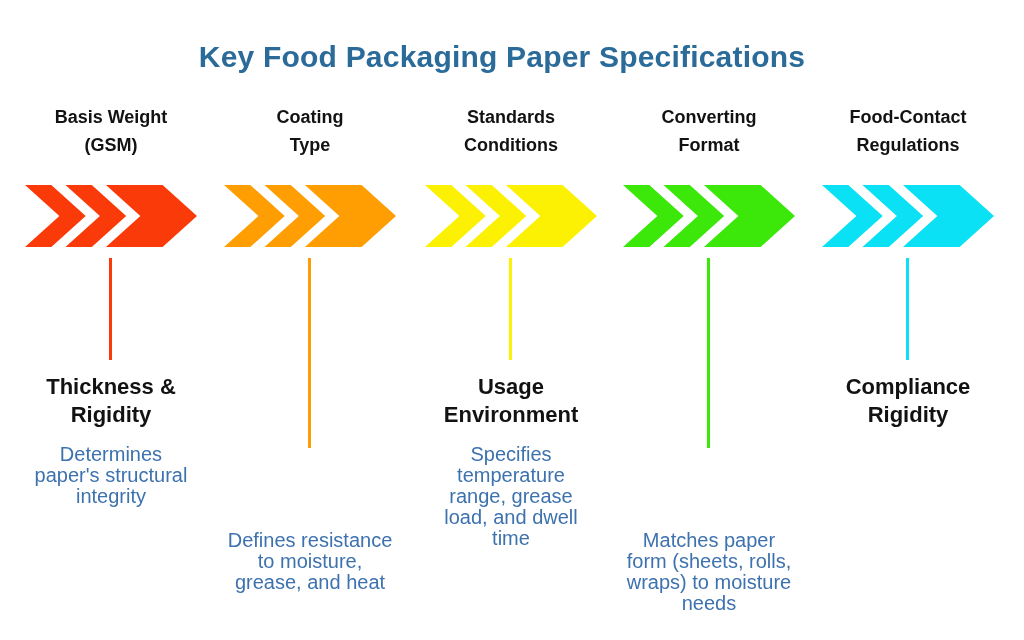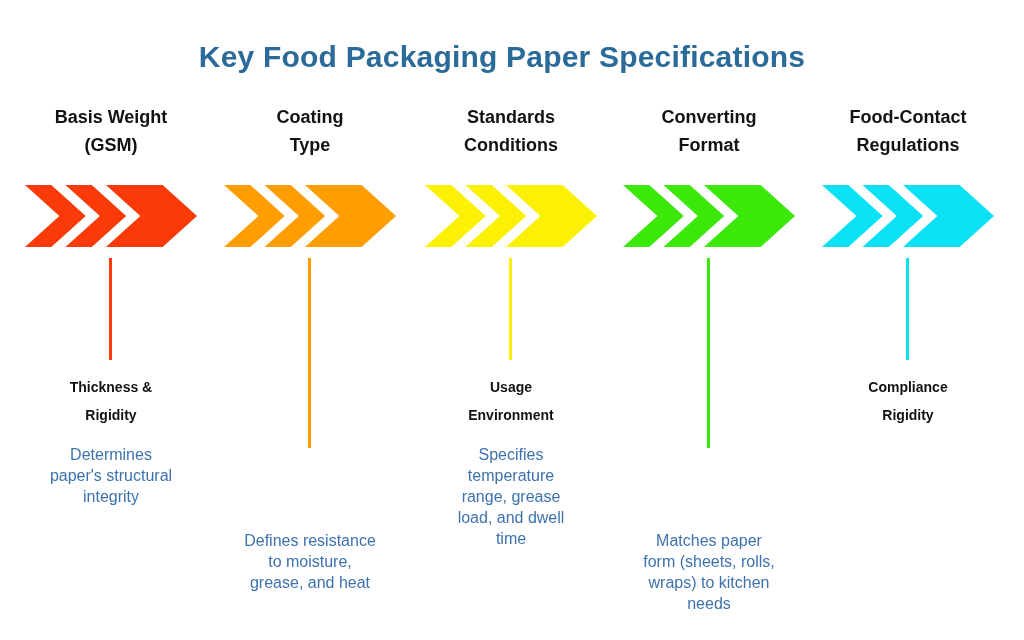--- a/index.html
+++ b/index.html
@@ -35,26 +35,26 @@
     width:172px; height:62px; display:block;
   }
   .connector {
     position:absolute; top:155px; left:98px;
     width:3px; display:block;
   }
   .connector-short { height:102px; }
   .connector-long  { height:190px; }
   .col-subtitle {
     position:absolute; left:-8px; right:-8px;
-    font-size:14px; font-weight:800; line-height:28px;
+    font-size:22px; font-weight:800; line-height:28px;
     color:#121212; white-space:pre-line;
   }
   .col-desc {
     position:absolute; left:-10px; right:-10px;
-    font-size:16px; line-height:21px;
+    font-size:20px; line-height:21px;
     color:#3D72AE; white-space:pre-line;
   }
   .pos-high .col-subtitle { top:270px; }
   .pos-high .col-desc     { top:341px; }
   .pos-low  .col-subtitle { top:356px; }
   .pos-low  .col-desc     { top:427px; }
 </style>
 </head>
 <body>
 
@@ -120,21 +120,21 @@
   <svg class="chevrons" viewBox="0 0 170 62" preserveAspectRatio="none">
     <polygon points="0,0 26,0 60,31 26,62 0,62 34,31" fill="#3BE80A"></polygon>
     <polygon points="40,0 66,0 100,31 66,62 40,62 74,31" fill="#3BE80A"></polygon>
     <polygon points="80,0 136,0 170,31 136,62 80,62 114,31" fill="#3BE80A"></polygon>
   </svg>
   <svg class="connector connector-long" viewBox="0 0 3 190" preserveAspectRatio="none">
     <rect x="0" y="0" width="3" height="190" fill="#3BE80A"></rect>
   </svg>
   <div class="col-desc">Matches paper
 form (sheets, rolls,
-wraps) to kitchen
+wraps) to moisture
 needs</div>
 </div>
 
 <div class="col col-5 pos-high">
   <div class="col-header">Food-Contact
 Regulations</div>
   <svg class="chevrons" viewBox="0 0 170 62" preserveAspectRatio="none">
     <polygon points="0,0 26,0 60,31 26,62 0,62 34,31" fill="#0BE1F4"></polygon>
     <polygon points="40,0 66,0 100,31 66,62 40,62 74,31" fill="#0BE1F4"></polygon>
     <polygon points="80,0 136,0 170,31 136,62 80,62 114,31" fill="#0BE1F4"></polygon>

